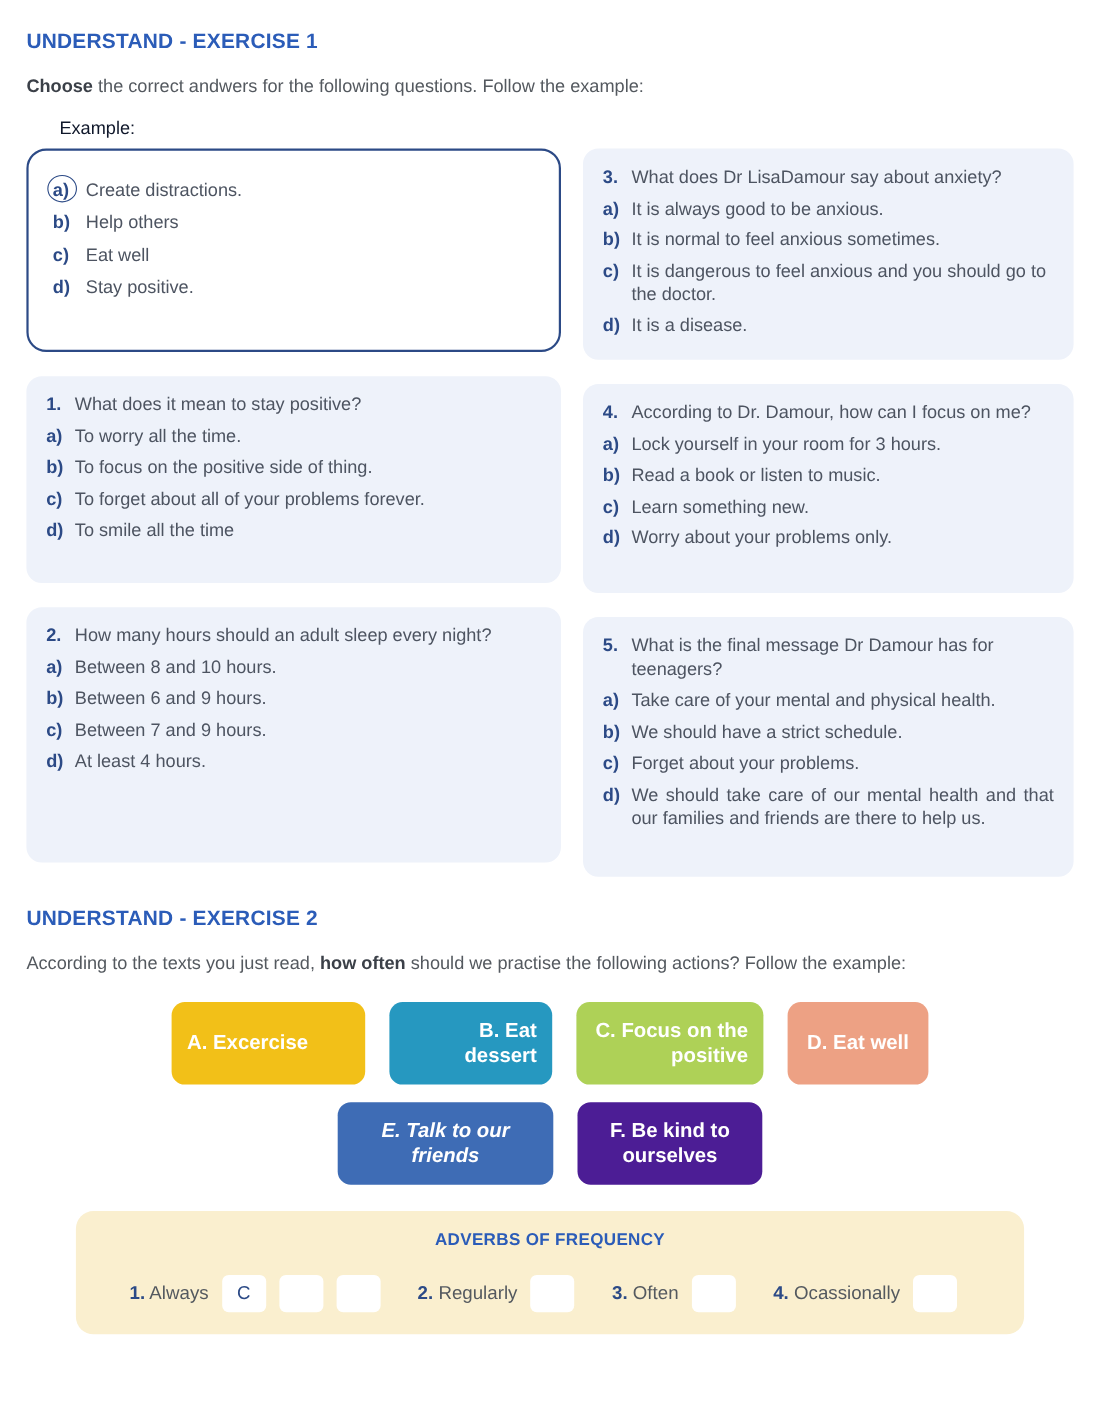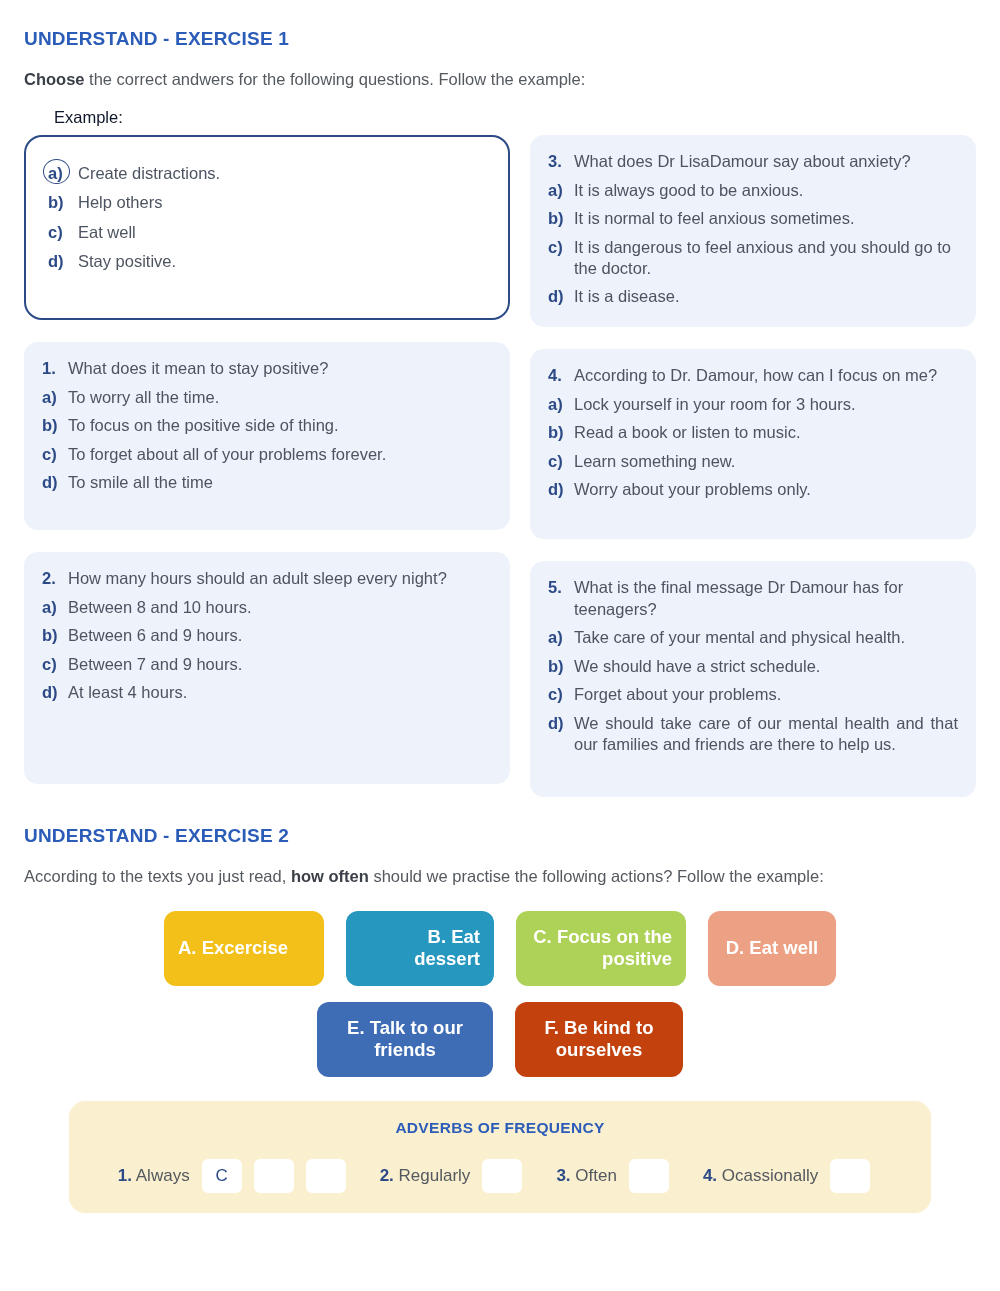--- a/index.html
+++ b/index.html
@@ -156,25 +156,25 @@
     color: #ffffff;
     font-weight: bold;
     font-size: 18.5px;
     line-height: 1.22;
     display: flex;
     align-items: center;
     padding: 10px 14px;
     box-sizing: border-box;
     min-height: 75px;
   }
-  .action-box.w1 { width: 160px; }
+  .action-box.w1 { width: 176px; }
   .action-box.w2 { width: 148px; }
   .action-box.w3 { width: 170px; }
   .action-box.w4 { width: 128px; }
-  .action-box.w5 { width: 176px; }
+  .action-box.w5 { width: 196px; font-style: italic; }
   .action-box.w6 { width: 168px; }
   .action-box.right-text { justify-content: flex-end; text-align: right; }
   .action-box.center-text { justify-content: center; text-align: center; }
 
   
   .adverbs-panel {
     background: #faefcf;
     border-radius: 16px;
     margin: 24px 45px 0 45px;
     padding: 18px 22px 20px 22px;
@@ -400,21 +400,21 @@
     </div>
     <div class="action-box w4 center-text" style="background:#eda184;">
       <span>D. Eat well</span>
     </div>
   </div>
 
   <div class="actions-row" style="margin-top:16px;">
     <div class="action-box w5 center-text" style="background:#3e6cb5;">
       <span>E. Talk to our friends</span>
     </div>
-    <div class="action-box w6 center-text" style="background:#c2410c;">
+    <div class="action-box w6 center-text" style="background:#4c1d95;">
       <span>F. Be kind to ourselves</span>
     </div>
   </div>
 
   <div class="adverbs-panel">
     <div class="adverbs-title">ADVERBS OF FREQUENCY</div>
 
     <div class="adverbs-row">
 
       <div class="adv-group">

